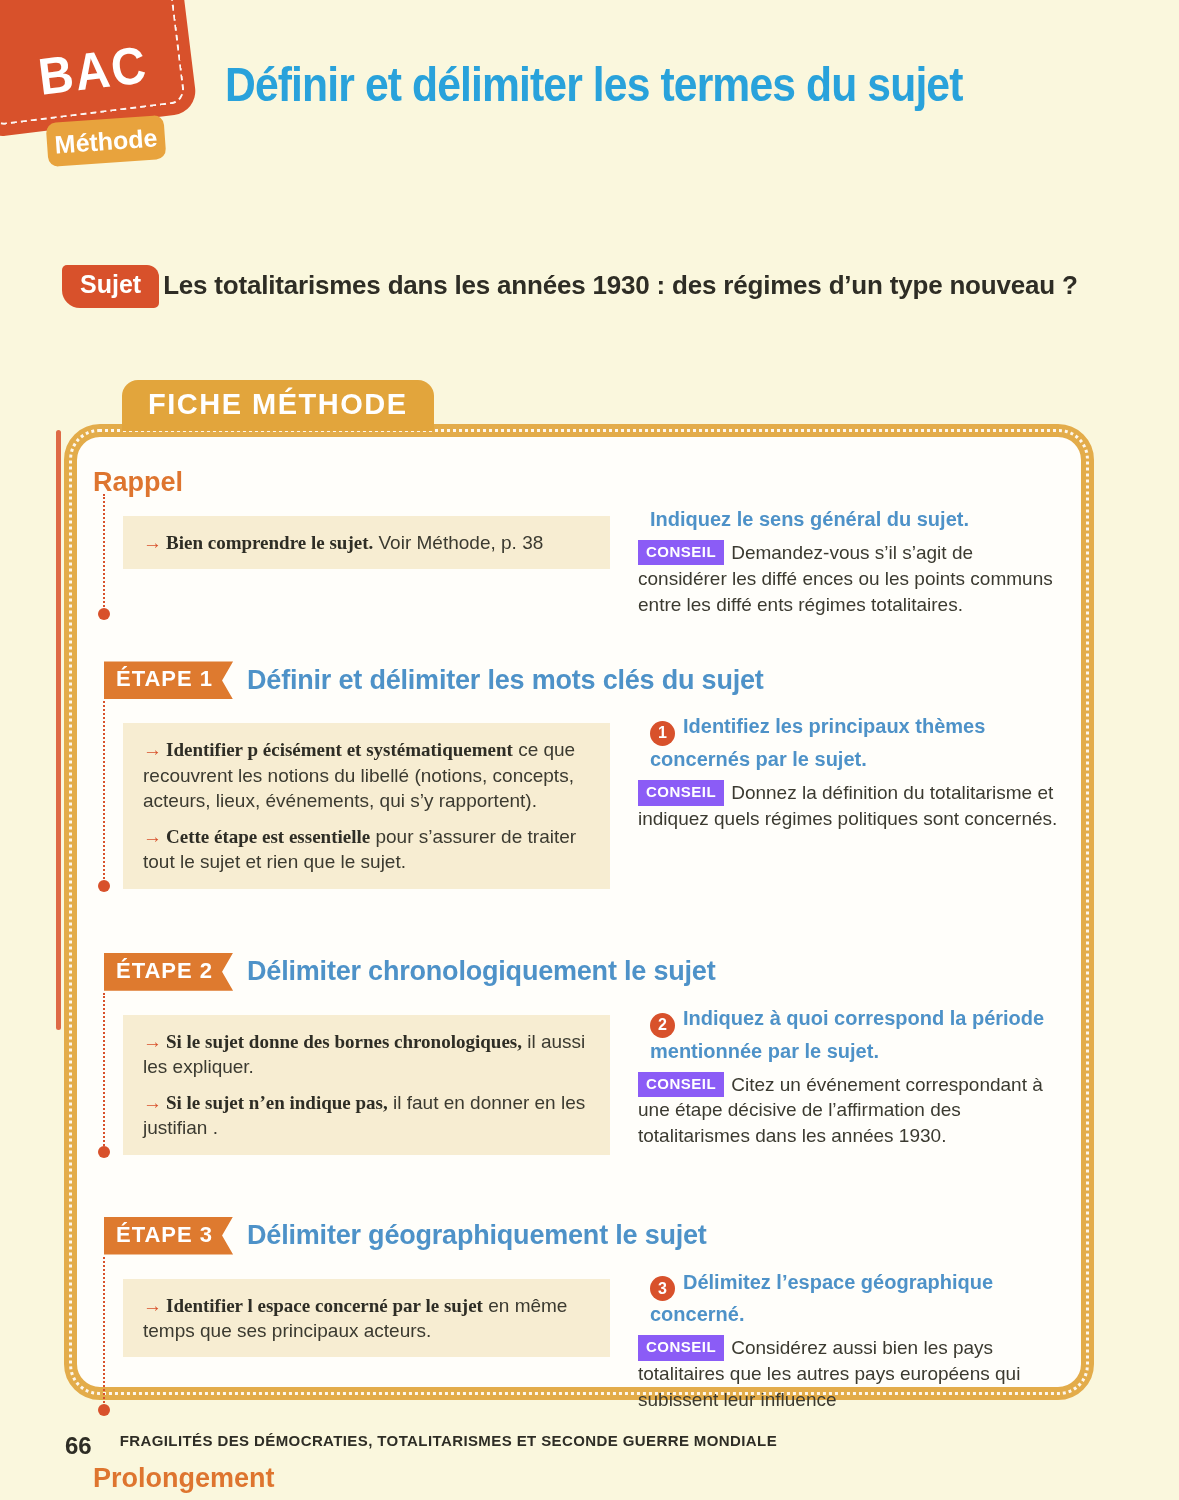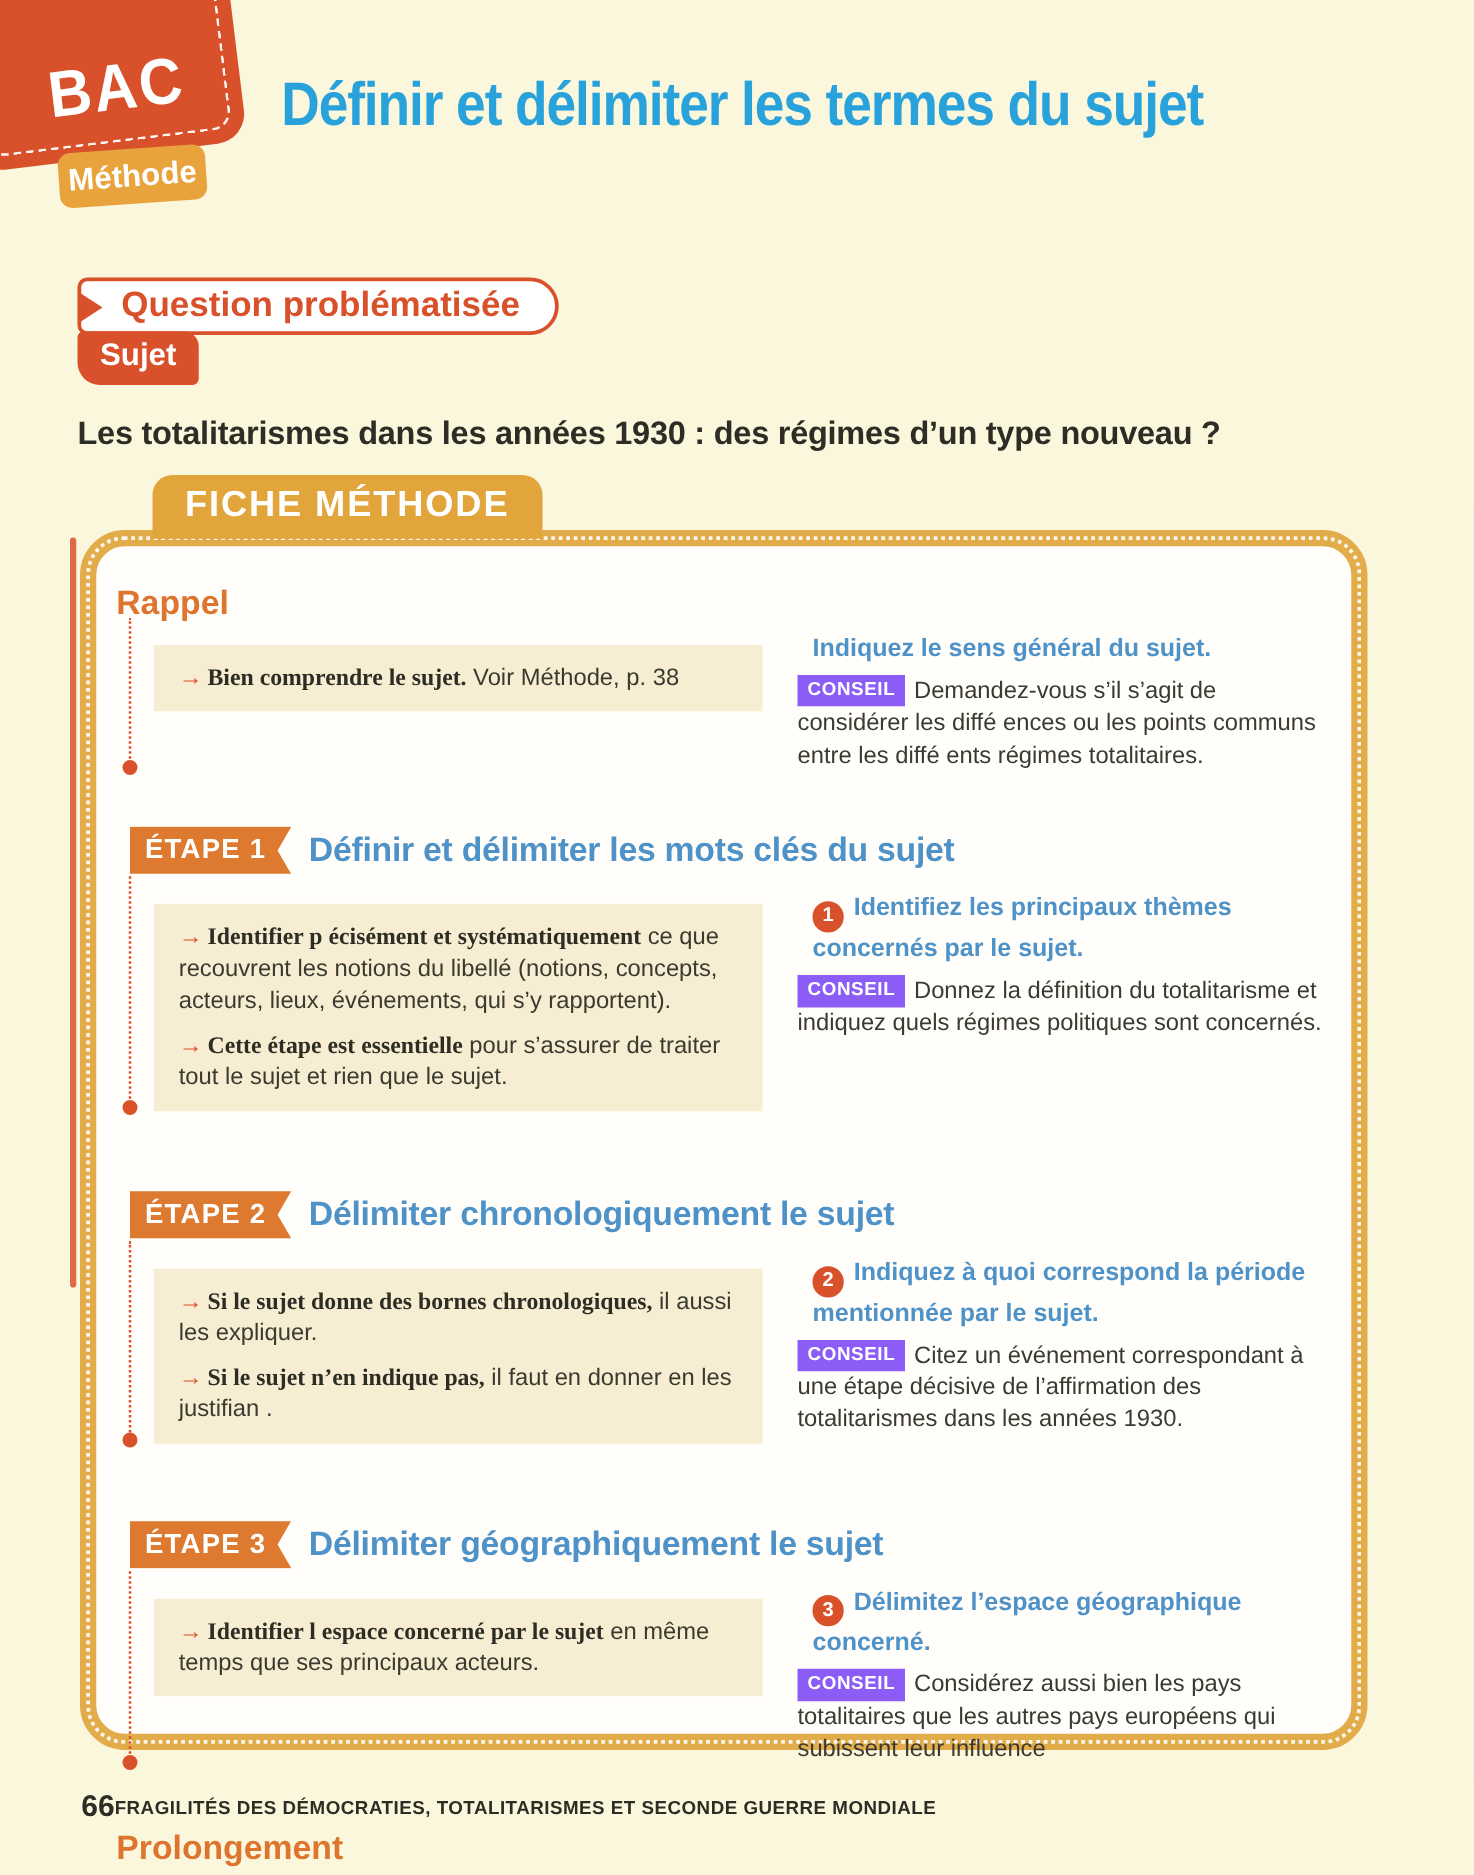--- a/index.html
+++ b/index.html
@@ -43,21 +43,21 @@
     background:#fff; border:3px solid #D8512B;
     border-radius:8px 24px 24px 8px;
     padding:0 28px 3px 32px;
     color:#D8512B; font-size:28px; font-weight:bold;
   }
   .qp-banner .chevron {
     position:absolute; left:-3px; top:8px; width:20px; height:26px;
     background:#D8512B; clip-path:polygon(0 0,100% 50%,0 100%);
   }
   .sujet-row {
-    position:absolute; left:62px; top:265px; display:flex; align-items:flex-start; gap:18px;flex-direction:column;
+    position:absolute; left:62px; top:265px; display:flex; align-items:flex-start; gap:4px;
   }
   .sujet-badge {
     background:#D8512B; color:#fff; font-weight:bold; font-size:25px;
     padding:5px 18px 9px 18px; border-radius:5px 12px 5px 18px;
   }
   .sujet-text {
     font-size:26px; font-weight:bold; color:#2E2D25; padding-top:5px; letter-spacing:-0.2px;
   }
 
   
@@ -139,44 +139,40 @@
   }
   .conseil-line { font-size:19px; line-height:1.36; color:#3B3A30; }
   .conseil-badge {
     display:inline-block; background:#8b5cf6; color:#fff;
     font-size:15px; font-weight:bold; letter-spacing:.5px;
     padding:2px 8px 3px 8px; margin-right:7px; vertical-align:2px;
   }
 
   
   .footer {
-    position:absolute; left:65px; top:1432px; display:flex; align-items:center; 
+    position:absolute; left:65px; top:1432px; display:flex; align-items:flex-start; gap:28px;
   }
   .footer .pnum { font-size:24px; font-weight:bold; color:#2E2D25; }
   .footer .chapter {
     font-size:15px; font-weight:bold; letter-spacing:.4px; color:#2E2D25;
   }
 </style>
 </head>
 <body>
 
 <div class="page">
 
   <div class="bac-badge">
     <span class="bac-text">BAC</span>
   </div>
   <div class="methode-badge">
     <span>Méthode</span>
   </div>
   <h1 class="page-title">Définir et délimiter les termes du sujet</h1>
 
-  <div class="qp-banner">
-    <span class="chevron"></span>
-    <span>Question problématisée</span>
-  </div>
   <div class="sujet-row">
     <span class="sujet-badge">Sujet</span>
     <span class="sujet-text">Les totalitarismes dans les années 1930 : des régimes d’un type nouveau ?</span>
   </div>
 
   <div class="fiche-tab">FICHE MÉTHODE</div>
   <div class="edge-strip"></div>
 
   <div class="panel">
     <div class="panel-inner">

